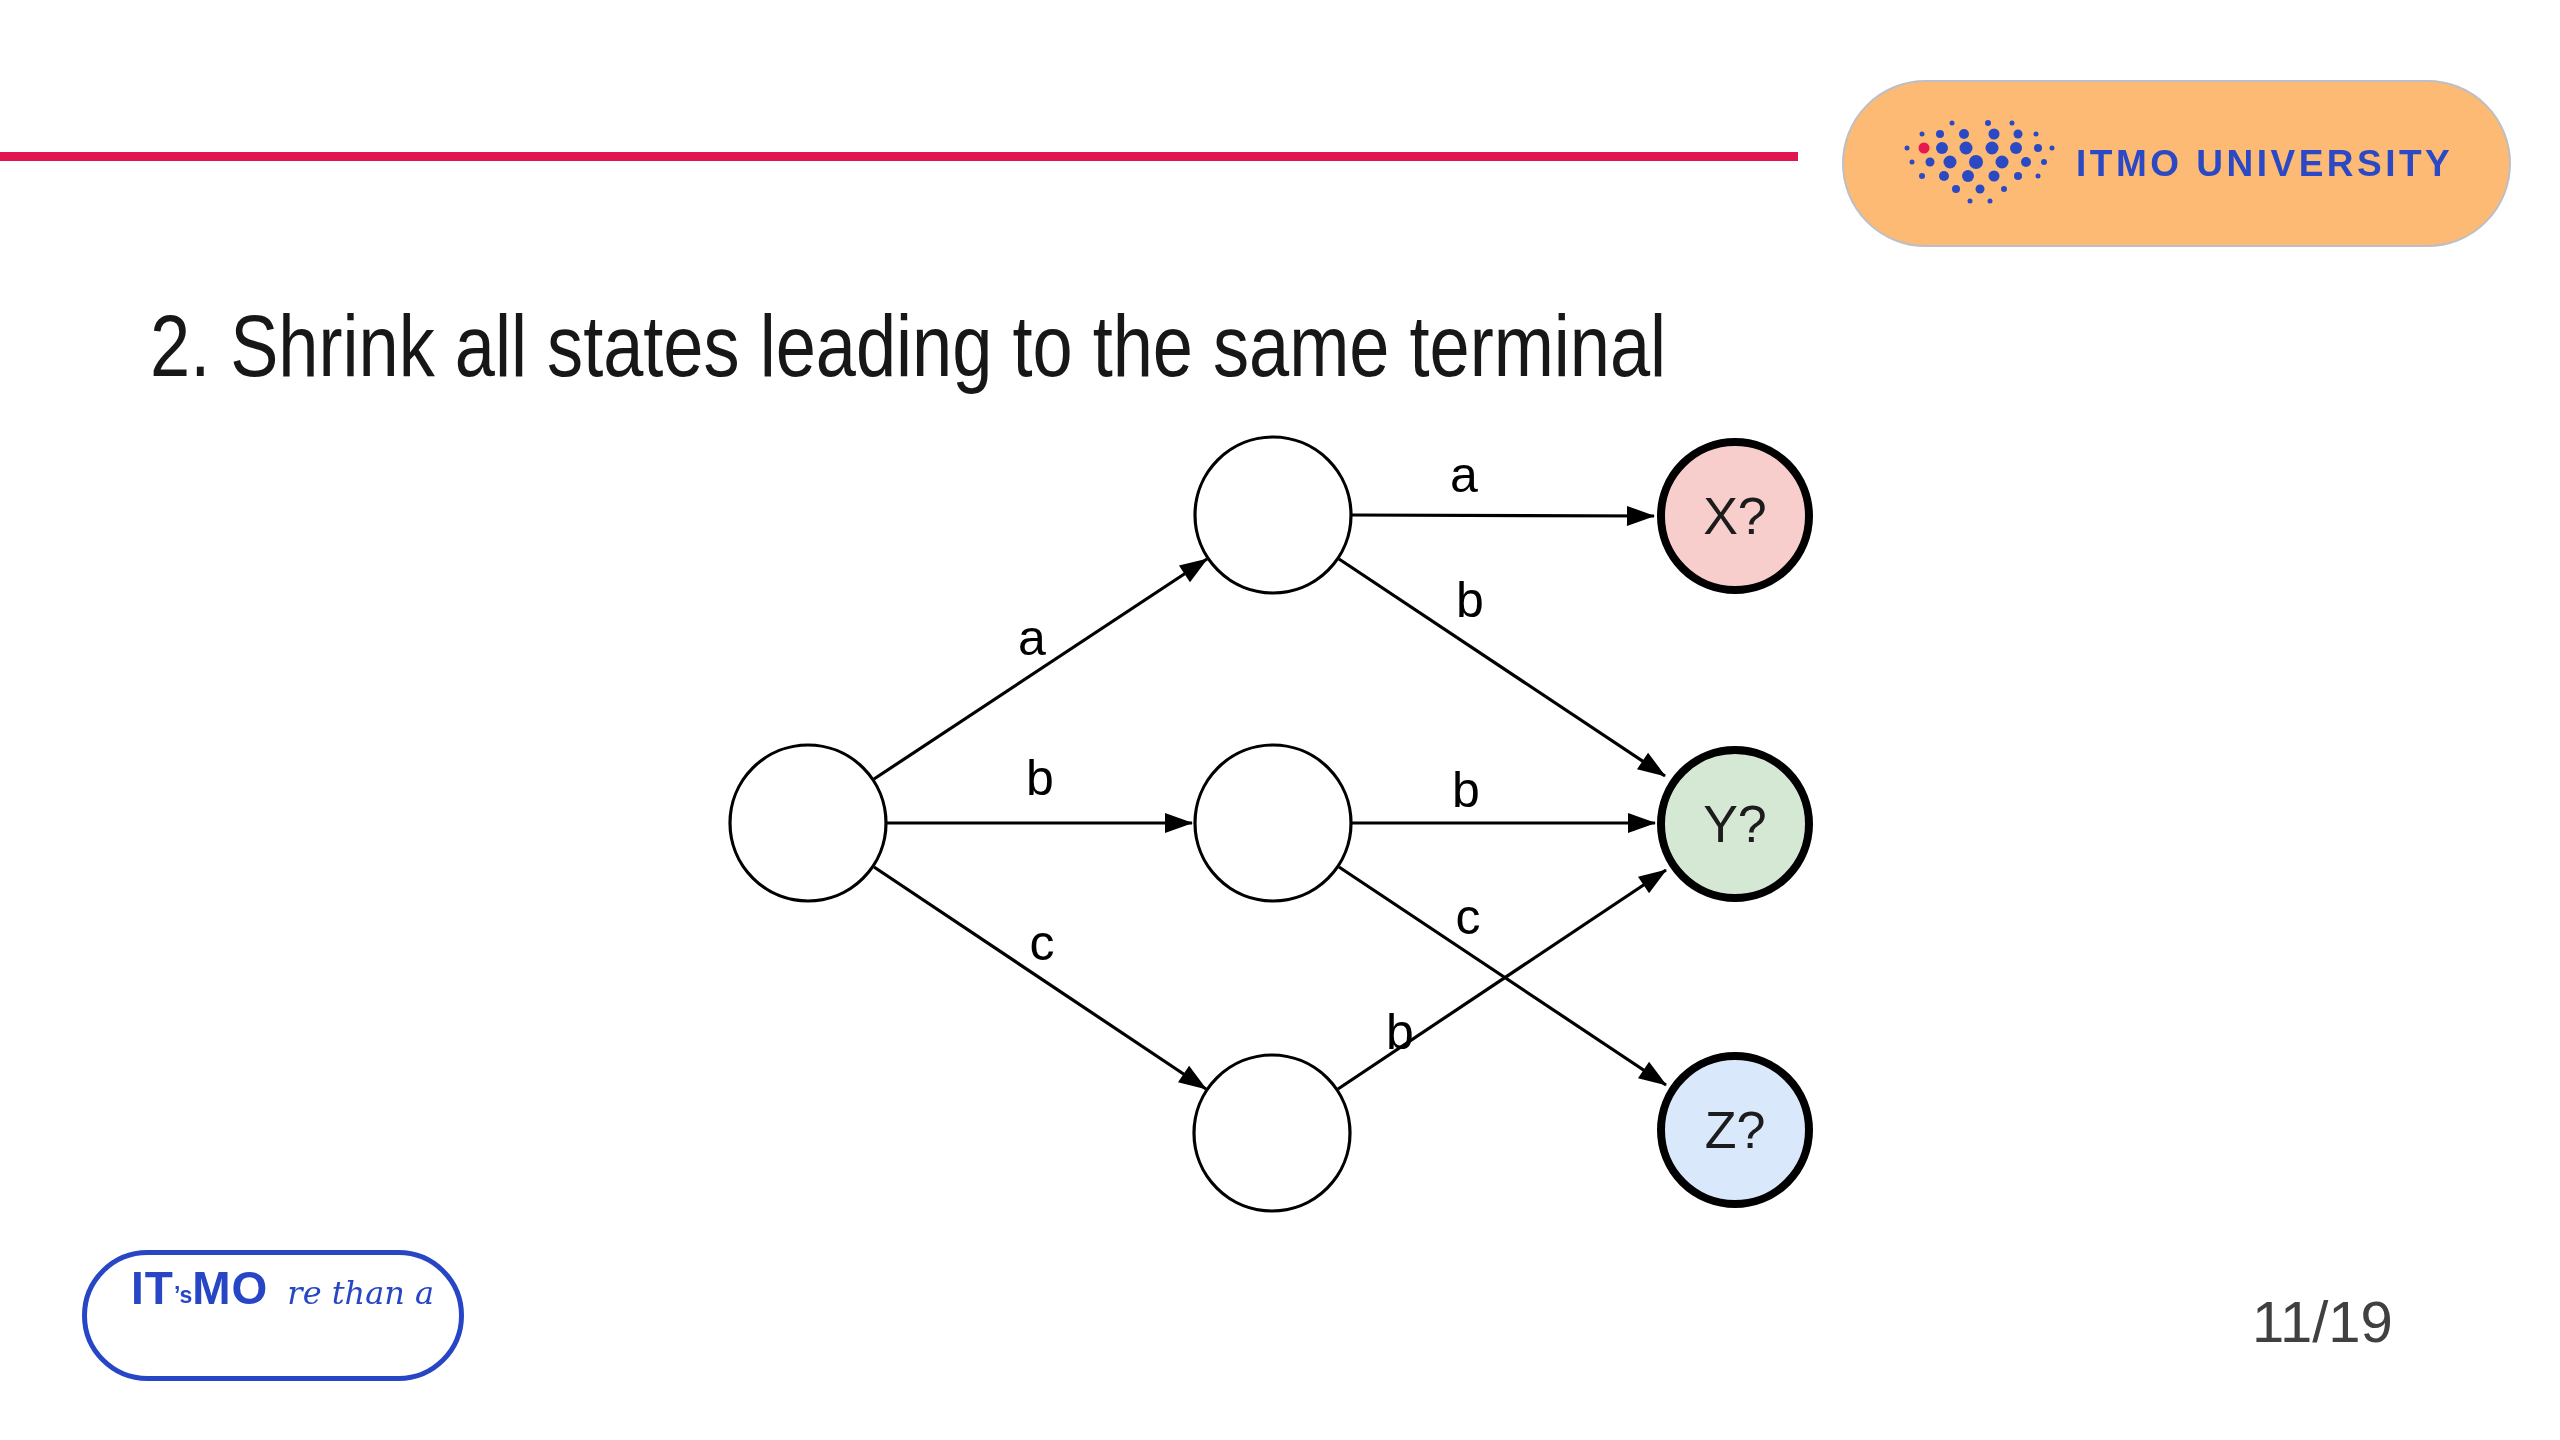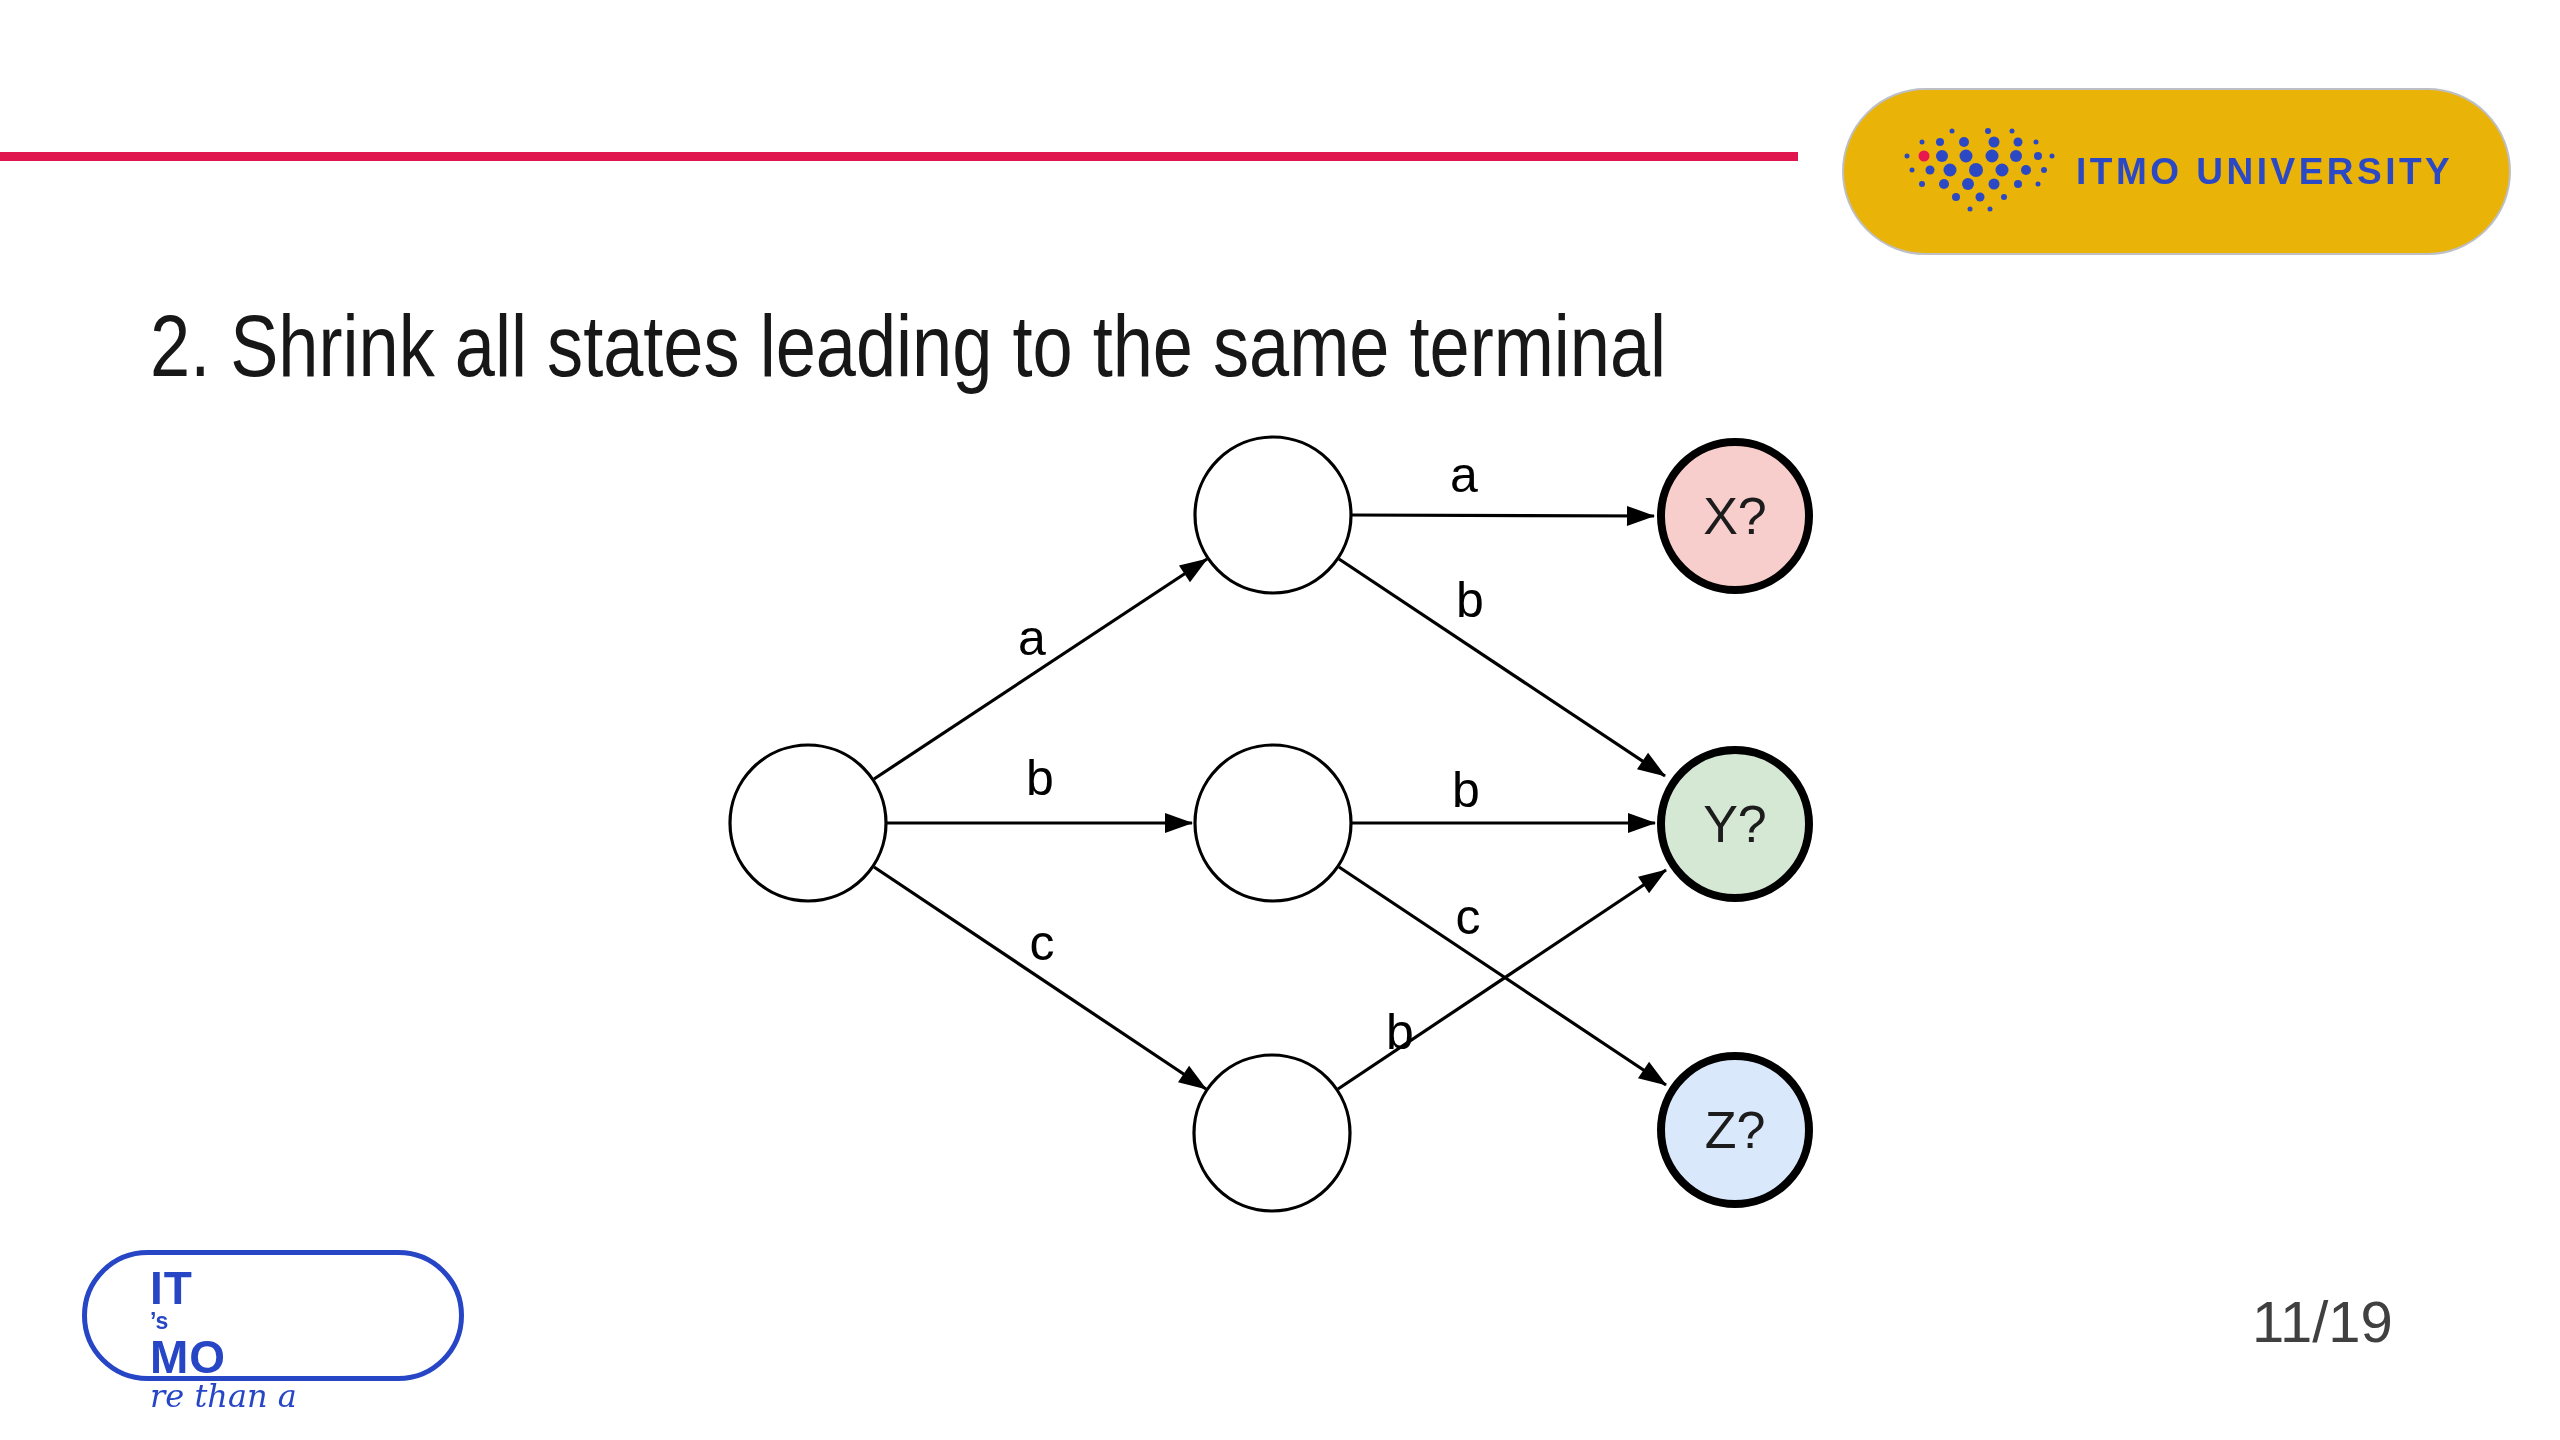--- a/index.html
+++ b/index.html
@@ -4,21 +4,21 @@
 <style>
   html,body{margin:0;padding:0;background:#ffffff;}
   #slide{
     position:relative;width:2560px;height:1440px;background:#ffffff;overflow:hidden;
     font-family:"Liberation Sans",sans-serif;
   }
   
   .accent-line{position:absolute;left:0;top:152px;width:1798px;height:9px;background:#E0164E;}
   
   .header-pill{
-    position:absolute;left:1842px;top:88px;width:669px;height:167px;background:#eab308;
+    position:absolute;left:1842px;top:80px;width:669px;height:167px;background:#fdba74;
     border:2px solid #bdbfc4;border-radius:84px;box-sizing:border-box;
   }
   .header-dots{position:absolute;left:56px;top:37px;width:170px;height:95px;}
   .header-brand{
     position:absolute;left:232px;top:61px;font-size:37px;font-weight:bold;
     letter-spacing:3.5px;color:#2B49C5;white-space:nowrap;
   }
   
   .slide-title{
     position:absolute;left:150px;top:300px;font-size:88px;color:#171717;
@@ -30,21 +30,21 @@
   .state{fill:#fff;stroke:#000;stroke-width:3.2px;}
   .terminal{stroke:#000;stroke-width:8px;}
   .edge-label{font-family:"Liberation Sans",sans-serif;font-size:50px;fill:#000;text-anchor:middle;}
   .node-label{font-family:"Liberation Sans",sans-serif;font-size:52px;fill:#1c1c1c;text-anchor:middle;}
   
   .footer-pill{
     position:absolute;left:82px;top:1250px;width:382px;height:131px;background:#fff;
     border:5px solid #2746C6;border-radius:66px;box-sizing:border-box;
     color:#2746C6;padding:10px 0 0 44px;
   }
-  .footer-line1{display:flex;align-items:baseline;line-height:1;white-space:nowrap;flex-direction:column;}
+  .footer-line1{display:flex;align-items:baseline;line-height:1;white-space:nowrap;}
   .footer-it,.footer-mo{font-size:46px;font-weight:bold;letter-spacing:1px;}
   .footer-apos{font-size:23px;font-weight:bold;position:relative;top:-1px;}
   .footer-script{font-family:"DejaVu Serif",serif;font-style:italic;font-size:32px;margin-left:19px;}
   .footer-line2{font-size:42px;font-weight:bold;letter-spacing:6.5px;line-height:1.08;white-space:nowrap;}
   
   .page-number{position:absolute;left:2252px;top:1288px;font-size:58px;color:#404040;}
 </style>
 </head>
 <body>
 

